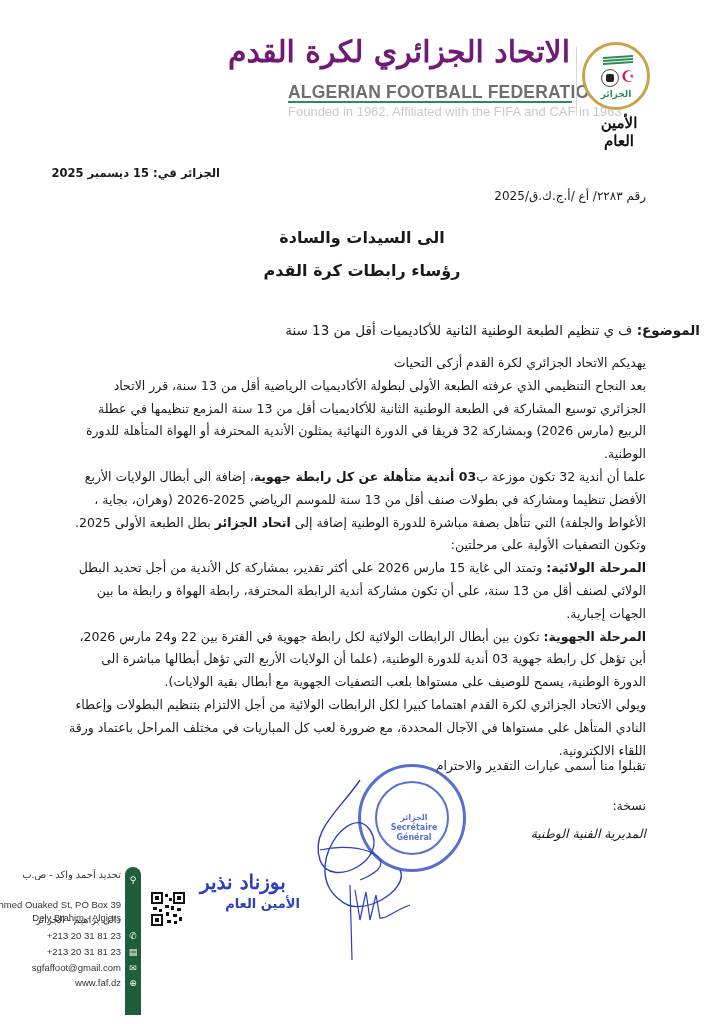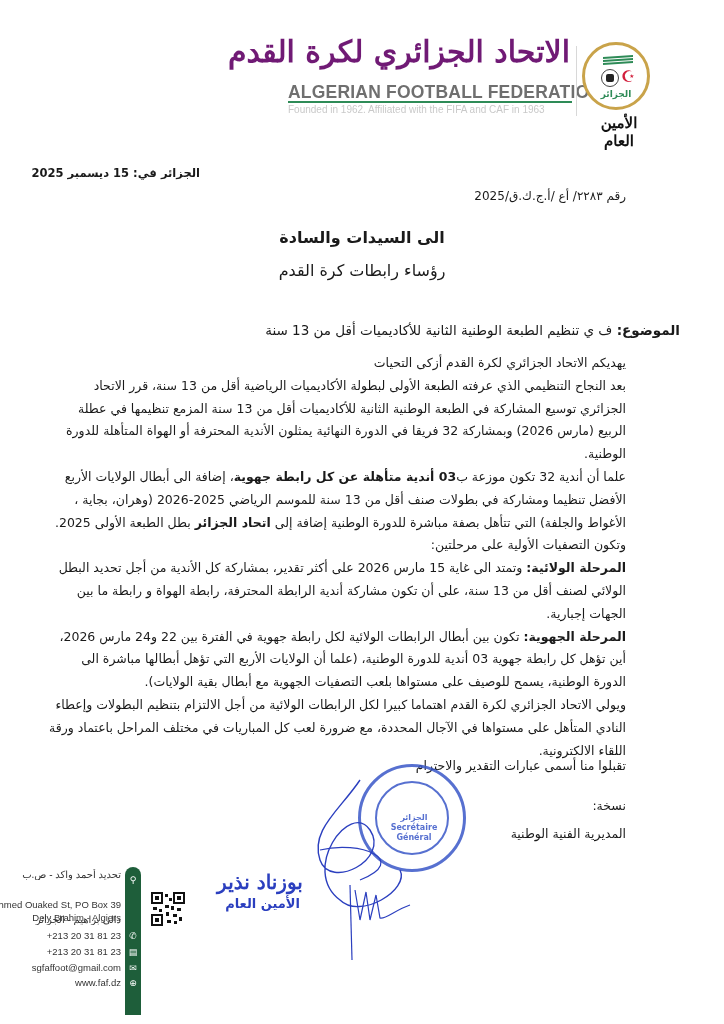--- a/index.html
+++ b/index.html
@@ -15,66 +15,66 @@
     color: #701a75; font-size: 30px; font-weight: bold; line-height: 40px;
     font-family: "DejaVu Serif", serif; white-space: nowrap;
   }
   .hdr-en {
     left: 288px; top: 82px; width: 286px; text-align: left;
     color: #6f6f6f; font-size: 17.5px; font-weight: bold; letter-spacing: 0.2px;
     font-family: "Liberation Sans", sans-serif; white-space: nowrap;
   }
   .hdr-line { left: 288px; top: 101px; width: 284px; height: 2px; background: #2e8b57; }
   .hdr-sub {
-    left: 288px; top: 104px; width: 290px; font-size: 10px; color: #c9c9c9;
+    left: 288px; top: 104px; width: 290px; font-size: 13px; color: #c9c9c9;
     font-family: "Liberation Sans", sans-serif; white-space: nowrap;
   }
   .hdr-sep { left: 576px; top: 46px; width: 1px; height: 70px; background: #d8d8d8; }
   .logo {
     left: 582px; top: 42px; width: 68px; height: 68px; border-radius: 50%;
     border: 3px solid #c9a34a; box-sizing: border-box; background: #fff;
   }
   .logo-stripes { left: 18px; top: 10px; width: 30px; height: 10px; }
   .logo-ball { left: 16px; top: 24px; width: 18px; height: 18px; border-radius: 50%; background:#fff; border: 1px solid #444; box-sizing: border-box; }
   .logo-ball::after { content:""; position:absolute; left:4px; top:4px; width:8px; height:8px; background:#222; border-radius:2px; }
   .logo-cres { left: 36px; top: 24px; font-size: 16px; color:#d21f3c; line-height: 16px; }
   .logo-text { left: 0; top: 44px; width: 62px; text-align:center; font-size: 9px; color:#2e8b57; font-weight:bold; direction: rtl; }
   .sg-hand {
     left: 584px; top: 114px; width: 70px; text-align: center; direction: rtl;
     font-size: 15px; font-weight: bold; color: #111; font-family: "DejaVu Serif", serif;
   }
   
-  .rtl { direction: rtl; text-align: right; }
+  .rtl { direction: rtl; text-align: right; margin-left: 20px; }
   .date { left: 40px; top: 166px; width: 160px; font-size: 11.5px; font-weight: bold; white-space: nowrap; }
   .ref { left: 440px; top: 189px; width: 186px; font-size: 12px; white-space: nowrap; }
   .addr1 { left: 200px; top: 228px; width: 324px; text-align: center; direction: rtl; font-size: 16px; font-weight: bold; }
-  .addr2 { left: 200px; top: 261px; width: 324px; text-align: center; direction: rtl; font-size: 16px; font-weight: normal; }
+  .addr2 { left: 200px; top: 261px; width: 324px; text-align: center; direction: rtl; font-size: 16px; font-weight: bold; }
   .subject { left: 120px; top: 322px; width: 560px; font-size: 13.5px; white-space: nowrap; }
   .subject b { font-weight: bold; }
   .para {
     left: 48px; width: 578px; font-size: 12.5px; line-height: 22.8px;
     font-family: "DejaVu Sans", sans-serif;
   }
   .para b { font-weight: bold; }
   .p1 { top: 352px; }
   .closing { left: 300px; top: 758px; width: 326px; font-size: 12.5px; }
   .copy-lbl { left: 560px; top: 798px; width: 66px; font-size: 12.5px; font-weight: normal; }
-  .copy-to { left: 460px; top: 826px; width: 166px; font-size: 12.5px; }
+  .copy-to { left: 460px; top: 826px; width: 166px; font-size: 12.5px; font-style: italic; }
   
   .stamp {
     left: 358px; top: 764px; width: 108px; height: 108px; border-radius: 50%;
     border: 3px solid #3a58c8; box-sizing: border-box; opacity: 0.85;
   }
   .stamp-inner {
     left: 14px; top: 14px; width: 74px; height: 74px; border-radius: 50%;
     border: 2px solid #3a58c8; box-sizing: border-box;
   }
   .stamp-txt { left: 8px; top: 30px; width: 58px; text-align:center; font-size: 8px; color:#3a58c8; font-weight:bold; line-height: 10px; }
   
-  .sig-name { left: 200px; top: 870px; width: 120px; direction: rtl; text-align: center; font-size: 20px; font-weight: bold; color: #2b3fbf; font-family: "DejaVu Serif", serif; white-space: nowrap; }
+  .sig-name { left: 200px; top: 870px; width: 120px; direction: rtl; text-align: left; font-size: 20px; font-weight: bold; color: #2b3fbf; font-family: "DejaVu Serif", serif; white-space: nowrap; }
   .sig-title { left: 220px; top: 896px; width: 80px; direction: rtl; text-align: right; font-size: 13px; font-weight: bold; color: #2b3fbf; white-space: nowrap; }
   .scribble { left: 300px; top: 770px; width: 120px; height: 200px; }
   
   .f-bar { left: 125px; top: 867px; width: 16px; height: 148px; background: #1e5e3a; border-radius: 8px 8px 0 0; }
   .f-icon { position: absolute; left: 3px; width: 10px; height: 10px; color: #ffffff; font-size: 9px; line-height: 10px; text-align: center; }
   .f-txt { left: 0; width: 121px; text-align: right; font-size: 9.5px; color: #333; white-space: nowrap; font-family: "Liberation Sans", sans-serif; overflow: hidden; }
   .f-ar { direction: rtl; font-size: 10px; }
   .qr { left: 151px; top: 892px; width: 34px; height: 34px; }
 </style>
 </head>

